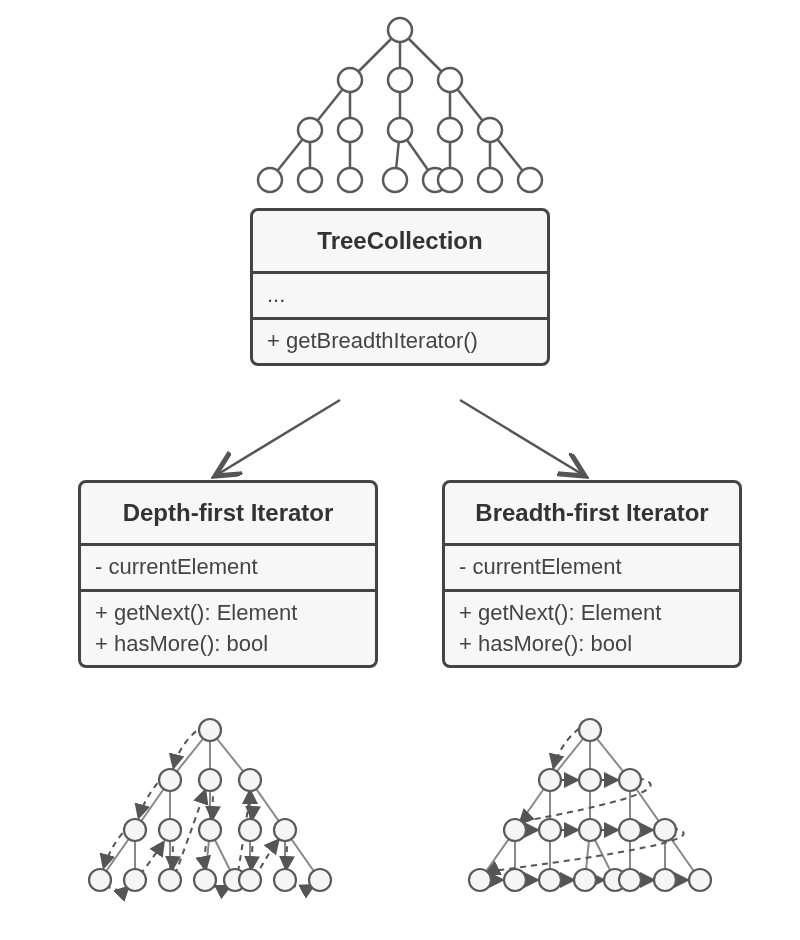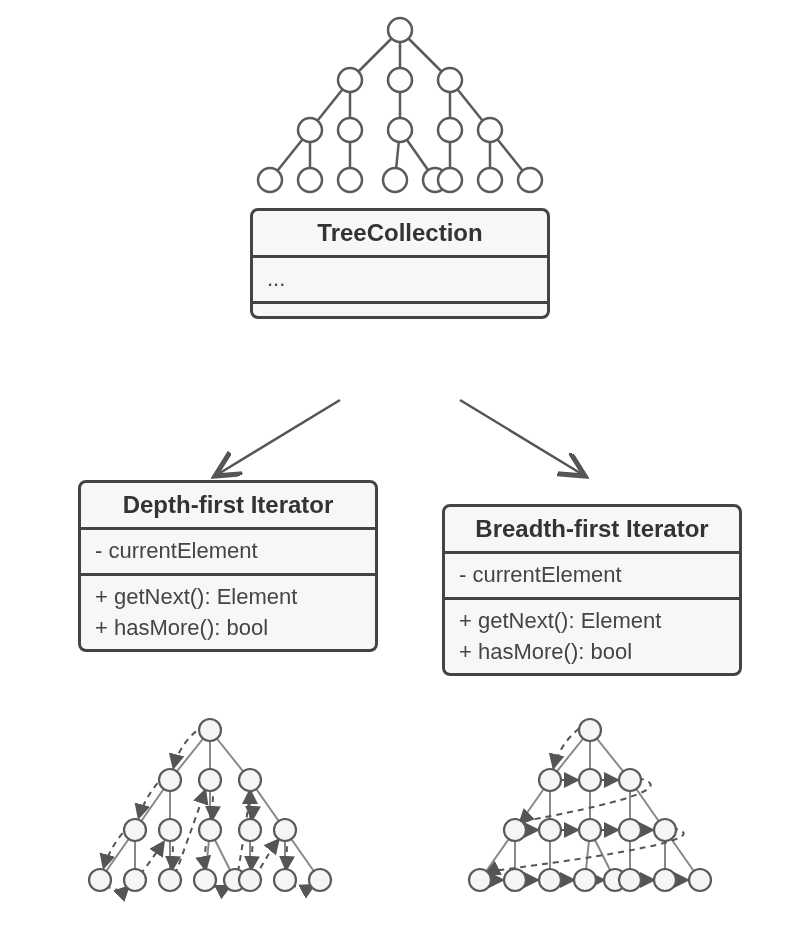--- a/index.html
+++ b/index.html
@@ -26,21 +26,21 @@
   }
   .class-box .section {
     padding: 6px 14px;
     font-size: 22px;
     color: #444;
   }
   .class-box .title {
     text-align: center;
     font-weight: 700;
     font-size: 24px;
-    padding: 8px 10px;
+    padding: 16px 10px;
     color: #333;
   }
   .class-box .sep {
     border-top: 3px solid #444;
     margin: 0;
   }
   .class-box .section div { line-height: 1.4; }
 </style>
 </head>
 <body>
@@ -92,20 +92,21 @@
   </svg>
 
   <div class="class-box" style="left:250px; top:208px; width:300px;">
     <div class="section title">TreeCollection</div>
     <div class="sep"></div>
     <div class="section">
       <div>...</div>
     </div>
     <div class="sep"></div>
     <div class="section">
+      <div>+ getBreadthIterator()</div>
     </div>
   </div>
 
   <svg width="800" height="940" style="pointer-events:none">
     <defs>
       <marker id="arrowhead" markerWidth="12" markerHeight="12" refX="10" refY="5" orient="auto">
         <path d="M0,0 L10,5 L0,10" fill="none" stroke="#555" stroke-width="2"></path>
       </marker>
       <marker id="darrow" markerWidth="10" markerHeight="10" refX="8" refY="4" orient="auto">
         <path d="M0,0 L8,4 L0,8 z" fill="#555"></path>
@@ -121,21 +122,21 @@
     <div class="section">
       <div>- currentElement</div>
     </div>
     <div class="sep"></div>
     <div class="section">
       <div>+ getNext(): Element</div>
       <div>+ hasMore(): bool</div>
     </div>
   </div>
 
-  <div class="class-box" style="left:442px; top:504px; width:300px;">
+  <div class="class-box" style="left:442px; top:480px; width:300px;">
     <div class="section title">Breadth-first Iterator</div>
     <div class="sep"></div>
     <div class="section">
       <div>- currentElement</div>
     </div>
     <div class="sep"></div>
     <div class="section">
       <div>+ getNext(): Element</div>
       <div>+ hasMore(): bool</div>
     </div>

